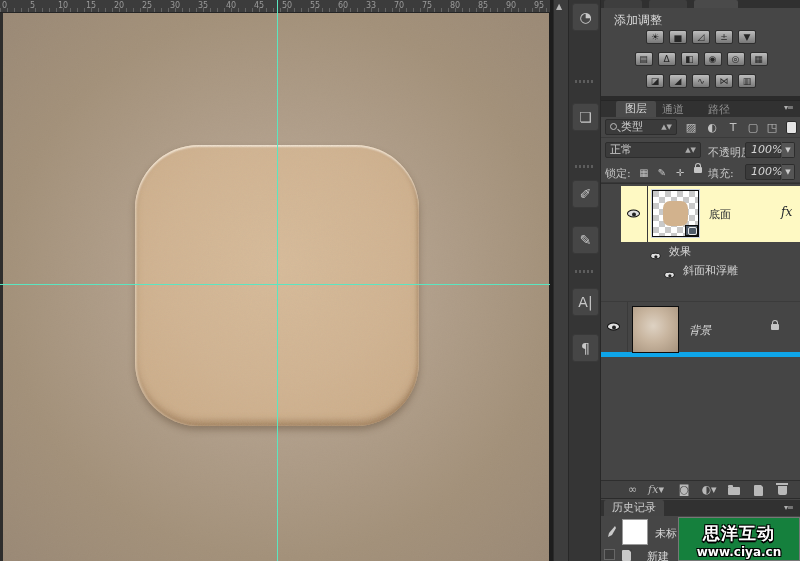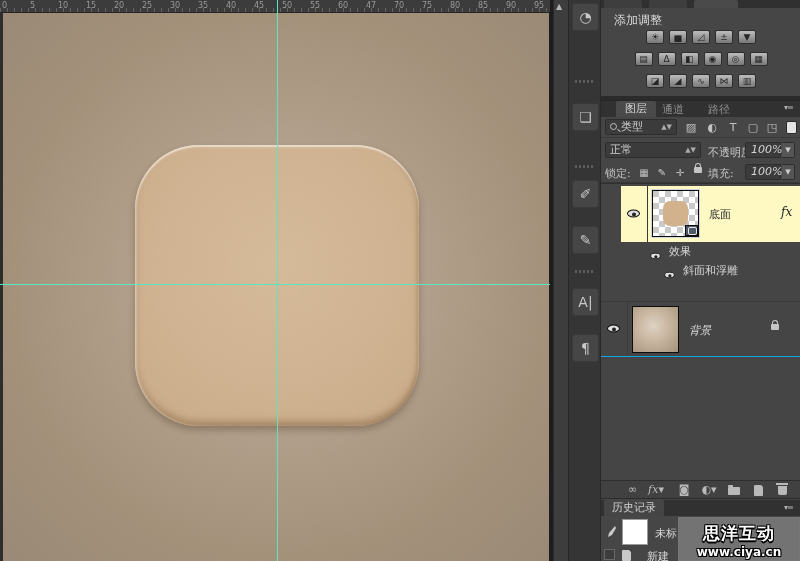--- a/index.html
+++ b/index.html
@@ -124,21 +124,21 @@
   .hist-tab { position:absolute; left:3px; top:0; height:16px; padding:0 8px; line-height:16px; font-size:11px;
     color:#cfcfcf; background:#454545; border-radius:2px 2px 0 0; }
   .hist-body { position:absolute; left:0; top:516px; width:200px; height:45px; background:#464646; }
   .hist-row { position:absolute; left:0; width:200px; }
   .hthumb { position:absolute; background:#fff; border:1px solid #9a9a9a; }
   .hbrush { position:absolute; width:13px; height:13px; }
   .hbrush svg { display:block; }
   .hcheck { position:absolute; width:11px; height:11px; border:1px solid #676767; background:#3d3d3d; }
 
   
-  .watermark { position:absolute; left:678px; top:517px; width:122px; height:44px; background:#737373;
+  .watermark { position:absolute; left:678px; top:517px; width:122px; height:44px; background:#15803d;
     border:1px solid #777; z-index:20; text-align:center; color:#fff; }
   .wm1 { margin-top:4px; font-size:17px; font-weight:bold; letter-spacing:1px;
     text-shadow:-1px -1px 0 #000, 1px -1px 0 #000, -1px 1px 0 #000, 1px 1px 0 #000, 0 2px 0 #000; }
   .wm2 { font-size:12px; font-weight:bold; letter-spacing:0;
     text-shadow:-1px -1px 0 #000, 1px -1px 0 #000, -1px 1px 0 #000, 1px 1px 0 #000; }
 </style>
 </head>
 <body>
 
 <div class="app">
@@ -154,21 +154,21 @@
         <span class="ruler-num" style="left: 86px;">15</span>
         <span class="ruler-num" style="left: 114px;">20</span>
         <span class="ruler-num" style="left: 142px;">25</span>
         <span class="ruler-num" style="left: 170px;">30</span>
         <span class="ruler-num" style="left: 198px;">35</span>
         <span class="ruler-num" style="left: 226px;">40</span>
         <span class="ruler-num" style="left: 254px;">45</span>
         <span class="ruler-num" style="left: 282px;">50</span>
         <span class="ruler-num" style="left: 310px;">55</span>
         <span class="ruler-num" style="left: 338px;">60</span>
-        <span class="ruler-num" style="left: 366px;">47</span>
+        <span class="ruler-num" style="left: 366px;">33</span>
         <span class="ruler-num" style="left: 394px;">70</span>
         <span class="ruler-num" style="left: 422px;">75</span>
         <span class="ruler-num" style="left: 450px;">80</span>
         <span class="ruler-num" style="left: 478px;">85</span>
         <span class="ruler-num" style="left: 506px;">90</span>
         <span class="ruler-num" style="left: 534px;">95</span>
       </div>
 
     <div class="canvas">
       <div class="app-icon">
@@ -299,21 +299,21 @@
 
       <div class="eff-row" style="top:58px;">
         <span style="position:absolute;left:48px;top:5px;"><span class="eye small"></span></span>
         <span style="position:absolute;left:68px;">效果</span>
       </div>
       <div class="eff-row" style="top:77px;">
         <span style="position:absolute;left:62px;top:5px;"><span class="eye small"></span></span>
         <span style="position:absolute;left:82px;">斜面和浮雕</span>
       </div>
 
-      <div class="lrow" style="top:117px;height:56px;border-top:1px solid #3b3b3b;border-bottom:1px solid #0ea5e9;">
+      <div class="lrow" style="top:117px;height:56px;border-top:1px solid #3b3b3b;border-bottom:5px solid #0ea5e9;">
         <span class="eyecell"><span class="eye"></span></span>
         <div class="cell-div"></div>
         <div class="thumb grad" style="top:4px;"></div>
         <div class="lname" style="left:88px;top:21px;color:#dadada;font-style:italic;">背景</div>
         <div style="position:absolute;left:170px;top:17px;"><span class="padlock"></span></div>
       </div>
     </div>
 
     <div class="lp-bottom">
       <div class="bicon" style="left:22px;letter-spacing:-1px;">∞</div>

